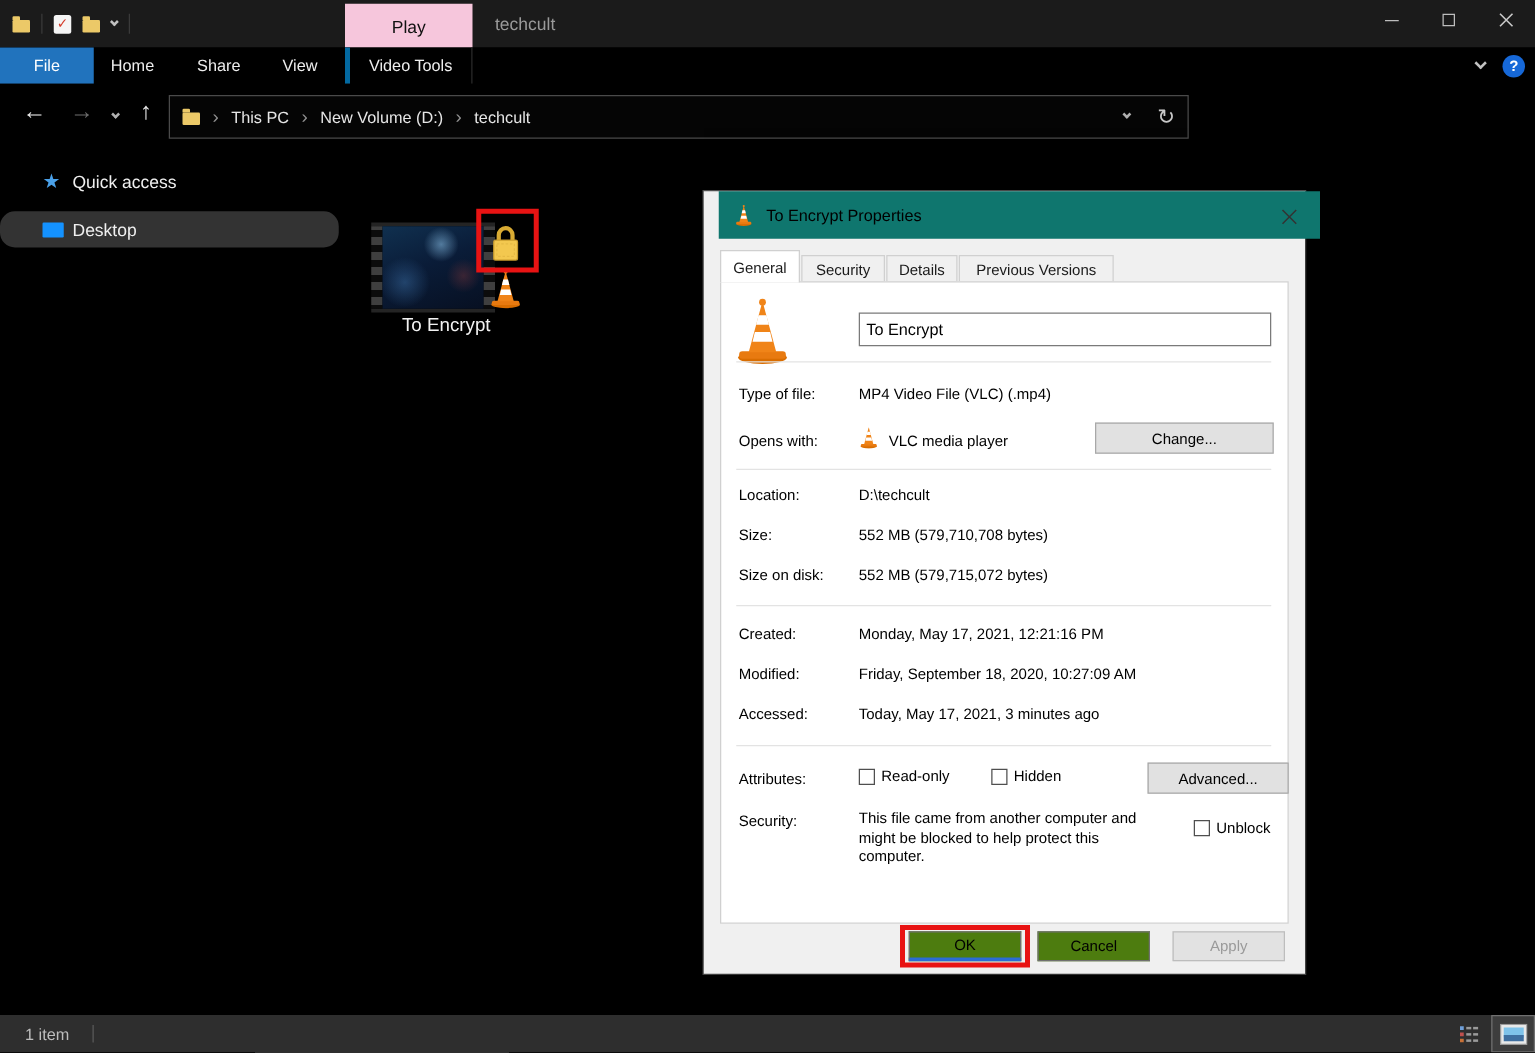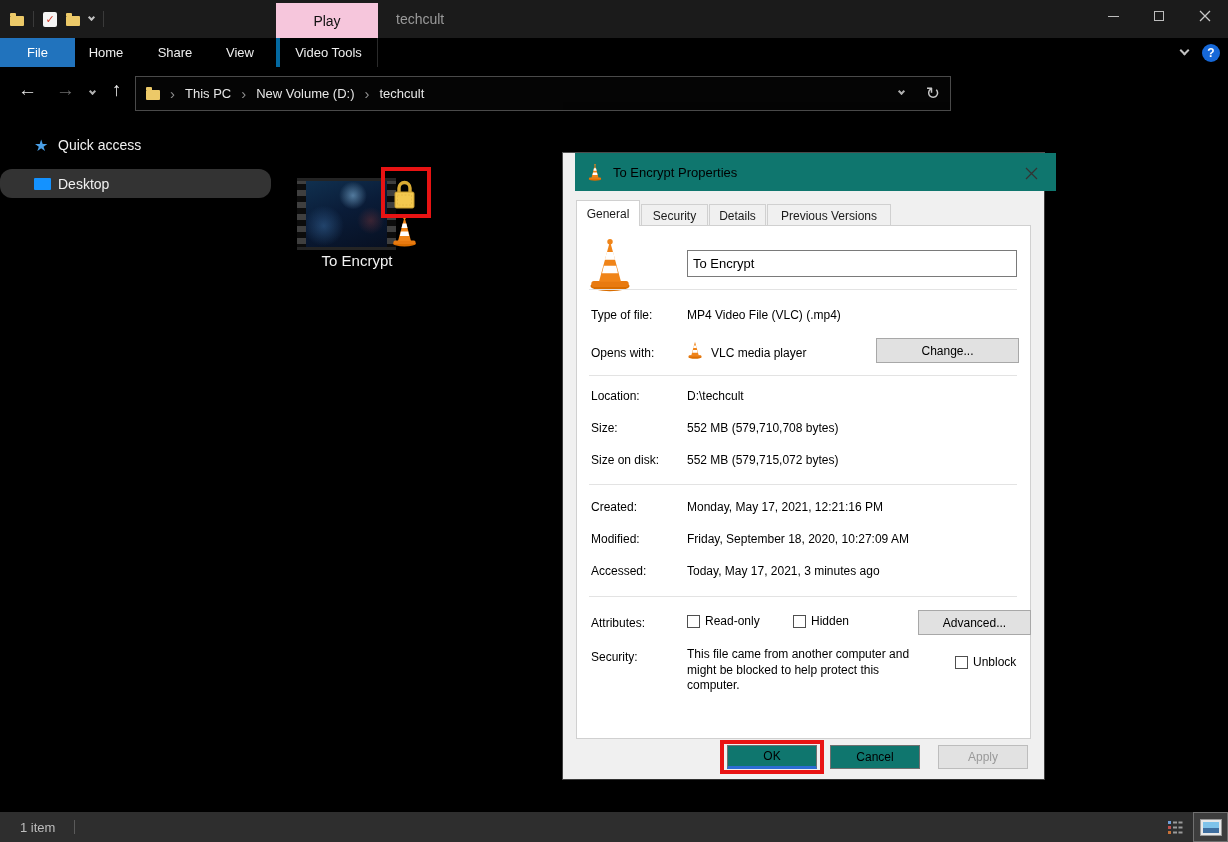--- a/index.html
+++ b/index.html
@@ -79,21 +79,21 @@
   .tab { position:absolute; font-size:12px; text-align:center; border:1px solid #d0d0d0; background:#f0f0f0; color:#1a1a1a; }
   .tab.active { background:#fff; border-bottom:none; z-index:2; }
   .panel { left:13px; top:72px; width:455px; height:514px; background:#fff; border:1px solid #d0d0d0; }
   .sep { position:absolute; left:12px; width:428px; height:1px; background:#e3e3e3; }
   .flabel { position:absolute; left:14px; font-size:12px; color:#000; }
   .fvalue { position:absolute; left:110px; font-size:12px; color:#000; }
   .name-input { position:absolute; left:110px; top:24px; width:330px; height:27px; border:1px solid #7a7a7a; font-size:13px; font-family:inherit; padding:0 5px; color:#000; background:#fff; outline:none; }
   .dlg-btn { position:absolute; background:#e1e1e1; border:1px solid #a8a8a8; font-size:12px; font-family:inherit; color:#000; display:flex; align-items:center; justify-content:center; }
   .cb { display:inline-block; width:13px; height:13px; border:1px solid #4f4f4f; background:#fff; vertical-align:-2px; }
   .cb-row { position:absolute; font-size:12px; color:#000; display:flex; align-items:center; gap:5px; }
-  .footer-btn { position:absolute; top:592px; width:90px; height:24px; background:#0f766e; border:1px solid #707070; font-size:12px; display:flex; align-items:center; justify-content:center; }
+  .footer-btn { position:absolute; top:592px; width:90px; height:24px; background:#4d7c0f; border:1px solid #707070; font-size:12px; display:flex; align-items:center; justify-content:center; }
   .btn-ok { border-bottom:3px solid #2b6cd4; }
   .btn-apply { background:#e2e2e2; border:1px solid #bdbdbd; color:#9a9a9a; }
   .ok-red-rect { left:157px; top:587px; width:104px; height:34px; border:4px solid #e81313; z-index:3; }
 
   
   .statusbar { left:0; top:812px; width:1228px; height:30px; background:#2e2e2e; color:#bdbdbd; font-size:13px; }
   .status-divider { left:74px; top:8px; width:1px; height:14px; background:#5a5a5a; }
   .view-btn { display:flex; align-items:center; justify-content:center; }
   .view-btn.selected { background:#3d3d3d; border:1px solid #707070; }
 </style>

